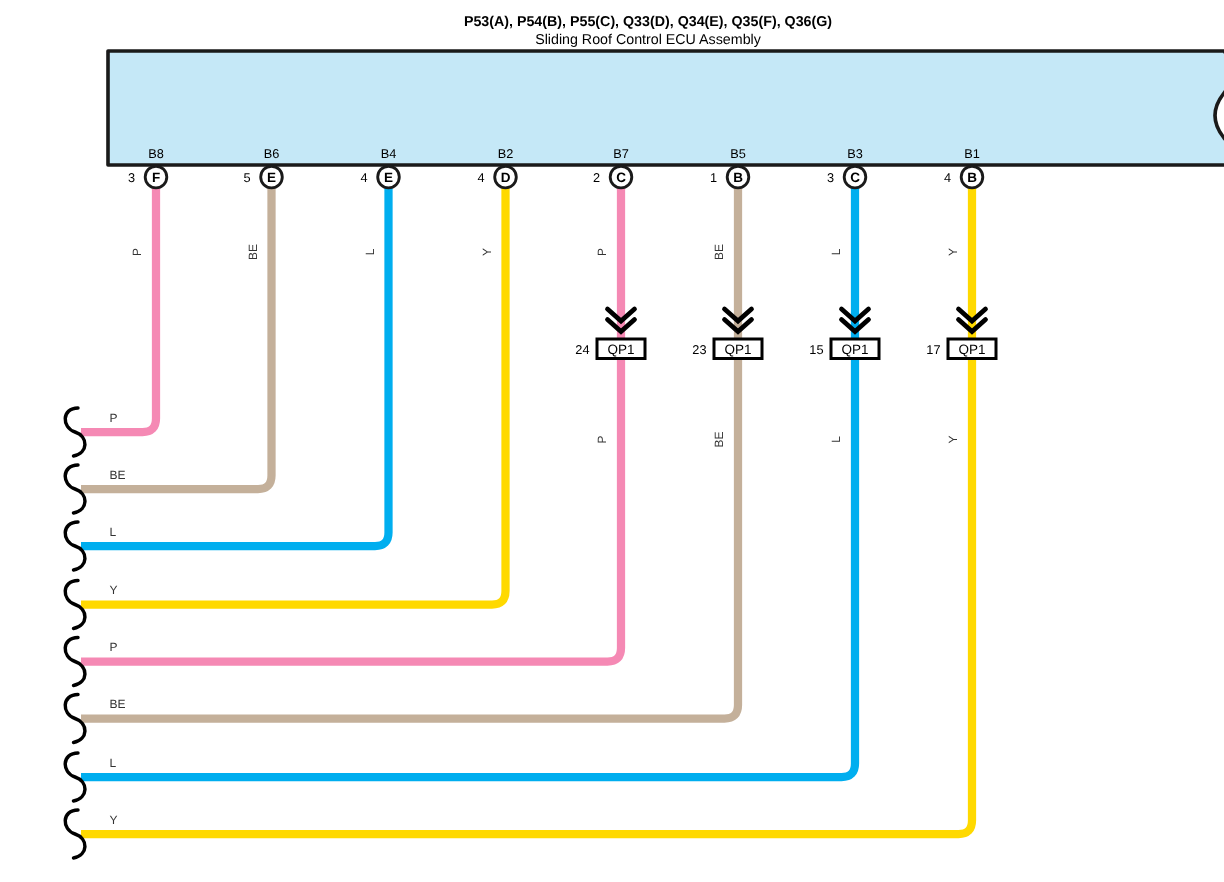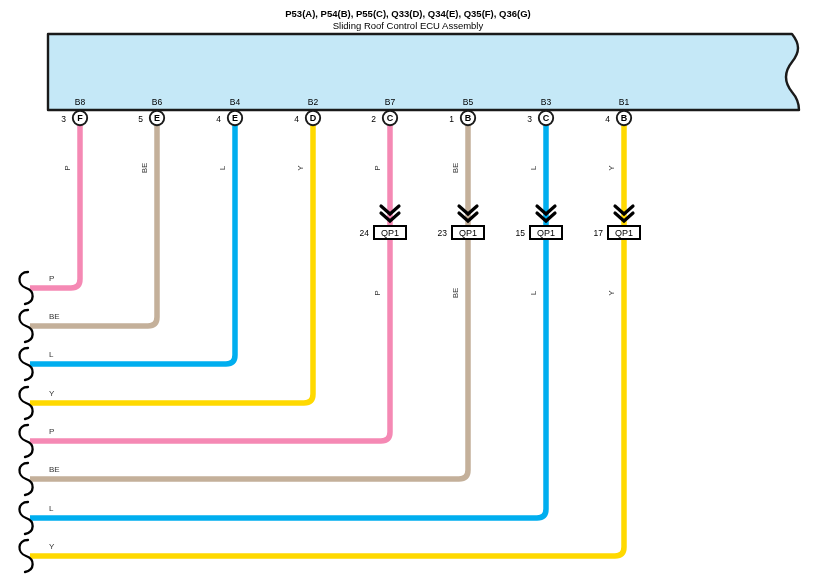--- a/index.html
+++ b/index.html
@@ -1,18 +1,18 @@
 <!DOCTYPE html>
 <html><head>
 <meta charset="utf-8">
 <style>
   html,body{margin:0;padding:0;background:#ffffff;}
   body{width:816px;height:588px;overflow:hidden;
        font-family:"Liberation Sans","DejaVu Sans",sans-serif;}
-  #stage{position:relative;width:699px;height:588px;}
+  #stage{position:relative;width:699px;height:588px;margin-left:24px;}
   #stage svg{position:absolute;left:0;top:0;}
   .ttl1{font-size:9.5px;font-weight:bold;fill:#000;}
   .ttl2{font-size:9.5px;fill:#000;}
   .pinname{font-size:8.5px;fill:#000;}
   .pinnum{font-size:8.5px;fill:#000;}
   .pinletter{font-size:9px;font-weight:bold;fill:#000;}
   .wlab{font-size:8px;fill:#333;}
   .qpnum{font-size:8.5px;fill:#000;}
   .qptxt{font-size:9px;fill:#000;}
 </style>

